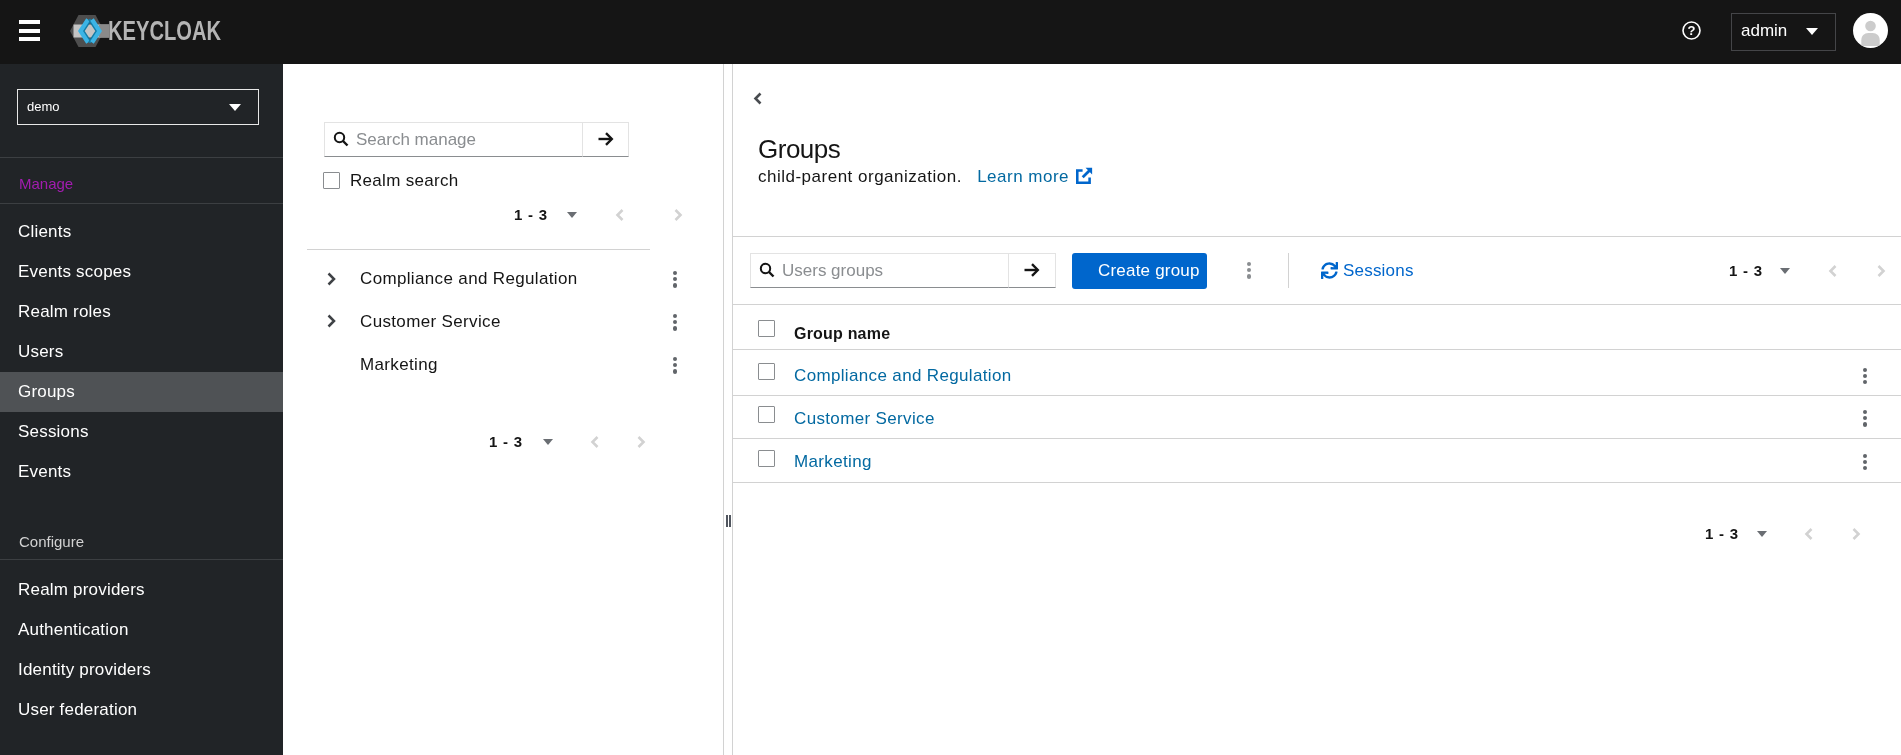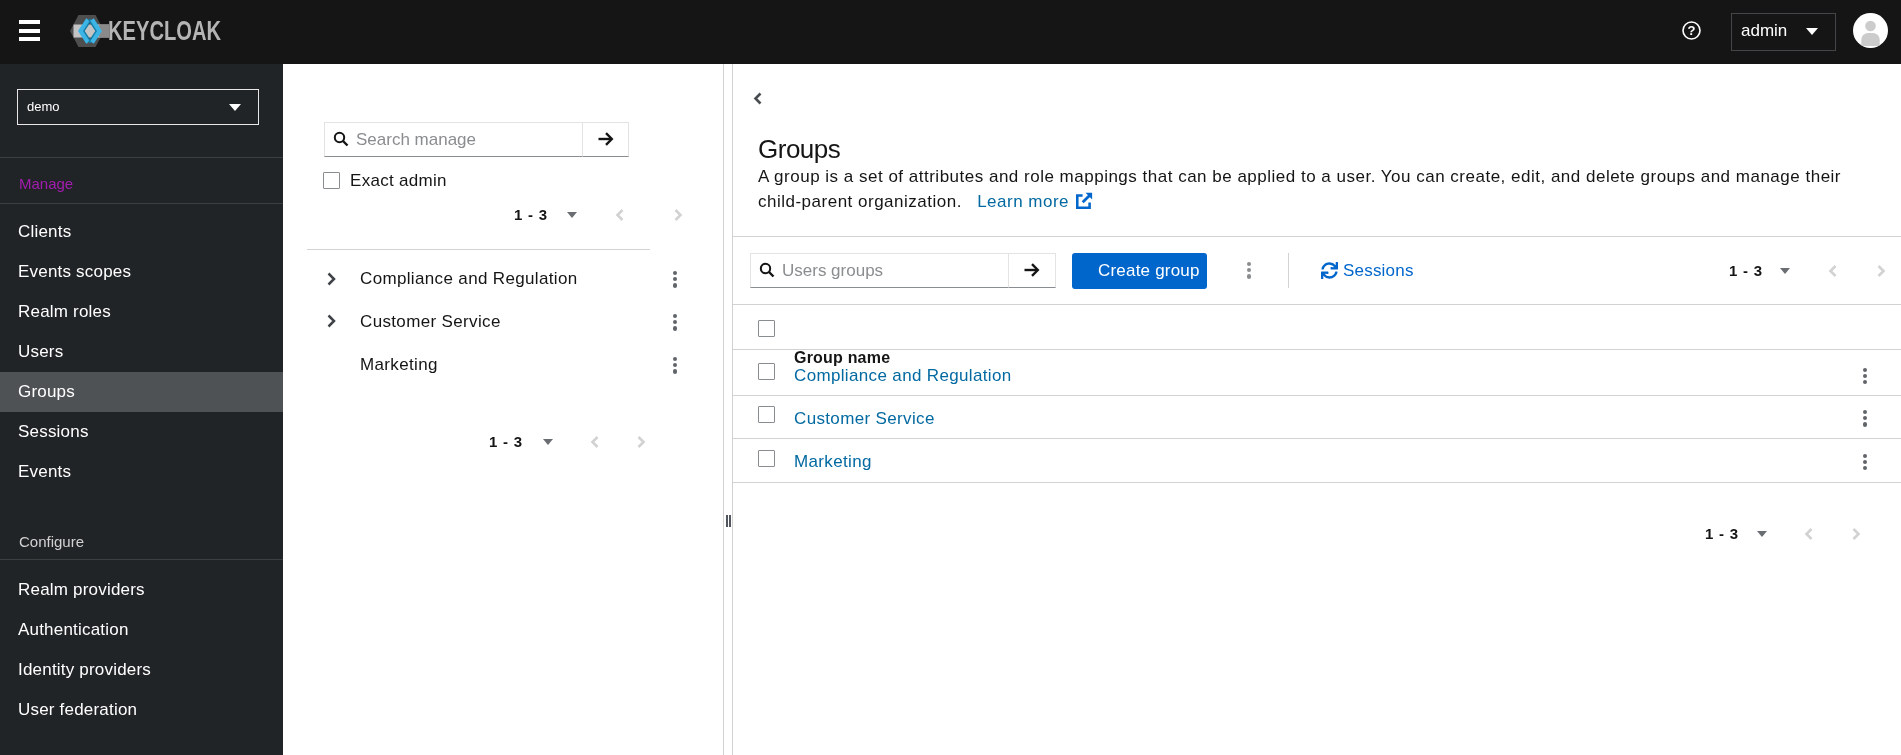--- a/index.html
+++ b/index.html
@@ -114,21 +114,21 @@
 </div>
 <div class="abs" style="left:356px;top:130px;font-size:17px;line-height:20px;color:#8a8d90;">Search manage</div>
 <div class="abs" style="left:598px;top:132px;">
 <svg width="16" height="14" viewBox="0 0 16 14">
       <line x1="0.5" y1="7" x2="13.5" y2="7" stroke="#151515" stroke-width="2.4"></line>
       <polyline points="8,1.2 13.8,7 8,12.8" fill="none" stroke="#151515" stroke-width="2.4"></polyline>
     </svg>
 </div>
 
 <div class="chk" style="left:323px;top:172px;"></div>
-<div class="abs" style="left:350px;top:171px;font-size:17px;letter-spacing:0.3px;line-height:20px;color:#151515;">Exact admin</div>
+<div class="abs" style="left:350px;top:171px;font-size:17px;letter-spacing:0.3px;line-height:20px;color:#151515;">Realm search</div>
 
 <div class="abs pag" style="left:514px;top:207px;">1 - 3</div>
 <div class="abs" style="left:567px;top:212px;">
     <span class="caret-down"></span>
   </div>
 <div class="abs" style="left:614px;top:208px;">
 <svg width="12" height="14" viewBox="0 0 12 14">
       <polyline points="8.5,2 3.5,7 8.5,12" fill="none" stroke="#d2d2d2" stroke-width="2.6"></polyline>
     </svg>
 </div>
@@ -184,21 +184,20 @@
     </svg>
 </div>
 
 <div class="abs" style="left:752px;top:91px;">
 <svg width="12" height="15" viewBox="0 0 12 15">
       <polyline points="8.5,2.5 3.5,7.5 8.5,12.5" fill="none" stroke="#494c50" stroke-width="2.6"></polyline>
     </svg>
 </div>
 <div class="abs" style="left:758px;top:133.5px;font-size:26px;letter-spacing:-0.5px;line-height:30px;color:#151515;">Groups</div>
 <div class="abs" style="left:758px;top:164px;font-size:17px;letter-spacing:0.5px;color:#151515;line-height:25px;white-space:nowrap;">
-  <div>A group is a set of attributes and role mappings that can be applied to a user. You can create, edit, and delete groups and manage their</div>
   <div>child-parent organization. <span class="link" style="margin-left:10px;">Learn more</span>
   <svg width="17" height="17" viewBox="0 0 16 16" style="display:inline-block;vertical-align:-1.5px;margin-left:1.5px;">
         <polyline points="6.2,3.2 1.2,3.2 1.2,14.8 12.8,14.8 12.8,9.8" fill="none" stroke="#0066cc" stroke-width="2.4"></polyline>
         <line x1="6.3" y1="9.7" x2="13.2" y2="2.8" stroke="#0066cc" stroke-width="2.6"></line>
         <polygon points="9.0,0.8 15.2,0.8 15.2,7.0" fill="#0066cc"></polygon>
       </svg>
   </div>
 </div>
 <div class="hline" style="left:733px;top:236px;width:1168px;"></div>
 
@@ -241,21 +240,21 @@
     </svg>
 </div>
 <div class="abs" style="left:1875px;top:264px;">
 <svg width="12" height="14" viewBox="0 0 12 14">
       <polyline points="3.5,2 8.5,7 3.5,12" fill="none" stroke="#d2d2d2" stroke-width="2.6"></polyline>
     </svg>
 </div>
 
 <div class="hline" style="left:733px;top:304px;width:1168px;"></div>
 <div class="chk" style="left:758px;top:320px;"></div>
-<div class="abs" style="left:794px;top:324px;font-size:16px;letter-spacing:0.2px;line-height:20px;font-weight:bold;color:#151515;margin-top:24px;">Group name</div>
+<div class="abs" style="left:794px;top:324px;font-size:16px;letter-spacing:0.2px;line-height:20px;font-weight:bold;color:#151515;">Group name</div>
 <div class="hline" style="left:733px;top:349px;width:1168px;"></div>
 <div class="chk" style="left:758px;top:363px;"></div>
 <div class="abs" style="left:794px;top:366px;font-size:17px;letter-spacing:0.35px;line-height:20px;"><span class="link">Compliance and Regulation</span></div>
 <div class="kebab" style="left:1862.5px;top:367.5px;">
     <i></i>
     <i></i>
     <i></i>
   </div>
 <div class="hline" style="left:733px;top:395px;width:1168px;"></div>
 <div class="chk" style="left:758px;top:406px;"></div>

